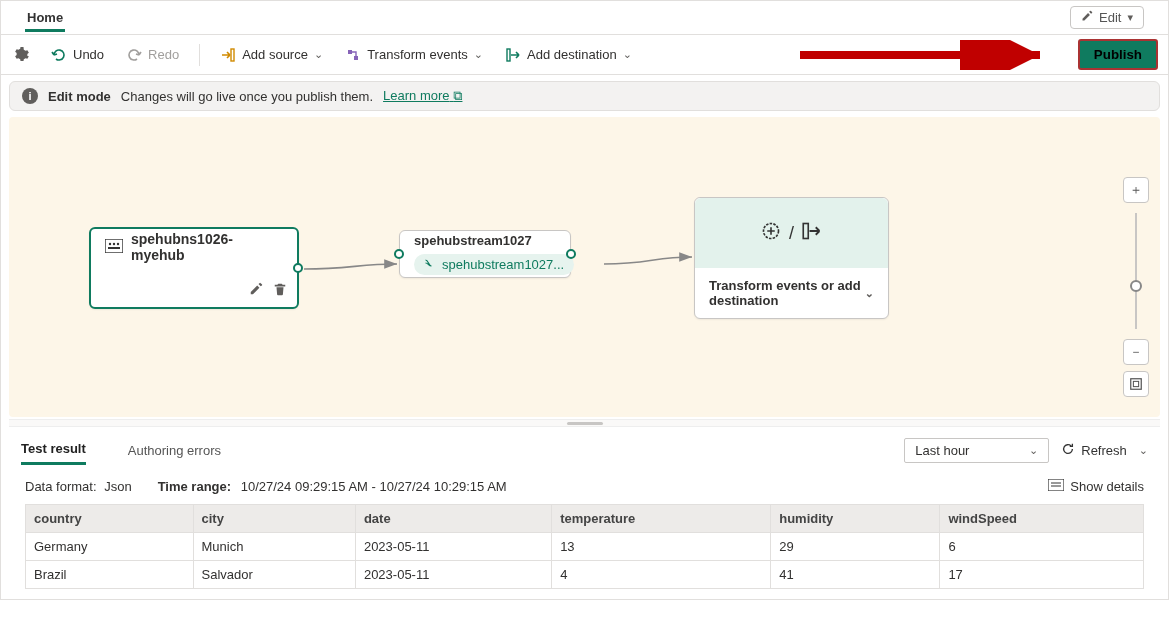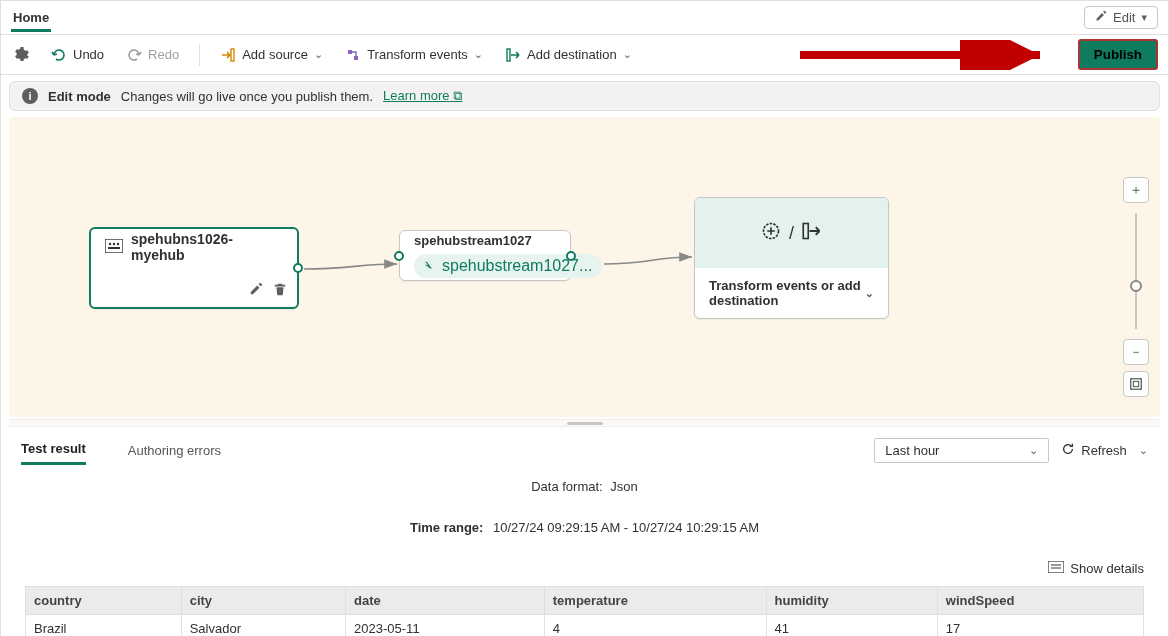--- a/index.html
+++ b/index.html
@@ -5,21 +5,21 @@
   * { box-sizing: border-box; margin: 0; padding: 0; }
   body {
     font-family: "Segoe UI", Arial, sans-serif;
     font-size: 13px;
     color: #323130;
     background: #fff;
     border: 1px solid #e1dfdd;
   }
   .topbar {
     display: flex; align-items: center; height: 34px;
-    border-bottom: 1px solid #e1dfdd; padding: 0 10px;
+    border-bottom: 1px solid #e1dfdd; padding: 0 24px;
     gap: 18px;
   }
   .hometab {
     font-weight: 600; color: #333; padding: 6px 2px 4px 2px;
     border-bottom: 3px solid #0f7b5f;
   }
   .spacer { flex: 1; }
   .edit-btn {
     display: flex; align-items: center; gap: 6px;
     border: 1px solid #c8c6c4; border-radius: 4px; padding: 3px 10px;
@@ -59,41 +59,41 @@
     border-radius:6px; box-shadow:0 1px 2px rgba(0,0,0,.06);
     padding:2px 14px;
   }
   .node.selected { border:2px solid #0f7b5f; }
   .node1 { left:80px; top:110px; width:210px; height:82px; }
   .node1 .title { display:flex; align-items:center; gap:8px; font-weight:600; font-size:14px; }
   .node1 .actions { position:absolute; right:10px; bottom:8px; display:flex; gap:10px; color:#605e5c; }
   .node2 { left:390px; top:113px; width:172px; }
   .node2 .title { font-weight:600; margin-bottom:6px; }
   .pill { display:inline-flex; align-items:center; gap:6px; background:#e6f3ee; color:#0f7b5f;
-          border-radius:12px; padding:3px 10px; font-size:16px; }
+          border-radius:12px; padding:3px 10px; font-size:13px; }
   .node3 { left:685px; top:80px; width:195px; padding:0; }
   .node3 .top { background:#e3f2ec; height:70px; border-radius:6px 6px 0 0;
                 display:flex; align-items:center; justify-content:center; gap:8px; font-size:18px; color:#333;}
   .node3 .bottom { padding:10px 14px; font-weight:600; display:flex; justify-content:space-between; align-items:center;}
   .port { width:10px;height:10px;border:2px solid #0f7b5f;border-radius:50%;background:#fff;position:absolute;top:50%;transform:translateY(-50%); }
   .port.right{ right:-6px; } .port.left{ left:-6px; }
   .zoombar { position:absolute; right:10px; top:60px; bottom:20px; width:28px; display:flex; flex-direction:column; align-items:center; gap:6px;}
   .zbtn { width:26px;height:26px;border:1px solid #c8c6c4;border-radius:4px;background:#fff;display:flex;align-items:center;justify-content:center;cursor:pointer;color:#555;}
   .ztrack { flex:1; width:2px; background:#c8c6c4; position:relative; margin:4px 0;}
   .zhandle { position:absolute; left:-5px; top:58%; width:12px;height:12px;border:2px solid #888;border-radius:50%;background:#fff;}
   .resize-handle { height:8px; background:#faf9f8; border-top:1px solid #eee; border-bottom:1px solid #eee; display:flex; align-items:center; justify-content:center; margin:2px 8px 0 8px;}
   .resize-handle::after{content:""; width:36px;height:3px;background:#c8c6c4;border-radius:2px;}
   .bottom-panel { margin:0 8px; }
   .tabrow { display:flex; align-items:center; padding:8px 12px 0 12px; gap:42px;}
   .tab { padding:6px 0; cursor:pointer; color:#555;}
   .tab.active { font-weight:600; color:#222; border-bottom:3px solid #0f7b5f; }
   .tabrow .right { margin-left:auto; display:flex; align-items:center; gap:12px; }
-  .dropdown { border:1px solid #c8c6c4; border-radius:2px; padding:4px 10px; width:175px; display:flex; justify-content:space-between; align-items:center; cursor:pointer;}
+  .dropdown { border:1px solid #c8c6c4; border-radius:2px; padding:4px 10px; width:145px; display:flex; justify-content:space-between; align-items:center; cursor:pointer;}
   .refreshbtn { display:flex; align-items:center; gap:6px; cursor:pointer; color:#333;}
-  .meta-row { padding:14px 16px 10px 16px; display:flex; gap:26px; align-items:center; color:#323130;flex-direction:column;}
+  .meta-row { padding:14px 16px 10px 16px; display:flex; gap:26px; align-items:center; color:#323130;}
   .meta-row .right { margin-left:auto; display:flex; align-items:flex-start; gap:6px; cursor:pointer;}
   table { width:calc(100% - 32px); margin:0 16px 10px 16px; border-collapse:collapse; }
   th,td { text-align:left; padding:6px 8px; border:1px solid #e1dfdd; font-size:13px;}
   thead th { background:#edebe9; font-weight:600; color:#444;}
   .arrow-annot { position:absolute; }
 </style>
 </head>
 <body>
 
 <div class="topbar">
@@ -315,20 +315,28 @@
           <th>country</th>
           <th>city</th>
           <th>date</th>
           <th>temperature</th>
           <th>humidity</th>
           <th>windSpeed</th>
         </tr>
       </thead>
     <tbody id="tbody">
         <tr>
+          <td>Germany</td>
+          <td>Munich</td>
+          <td>2023-05-11</td>
+          <td>13</td>
+          <td>29</td>
+          <td>6</td>
+        </tr>
+        <tr>
           <td>Brazil</td>
           <td>Salvador</td>
           <td>2023-05-11</td>
           <td>4</td>
           <td>41</td>
           <td>17</td>
         </tr>
       </tbody>
   </table>
 </div>

